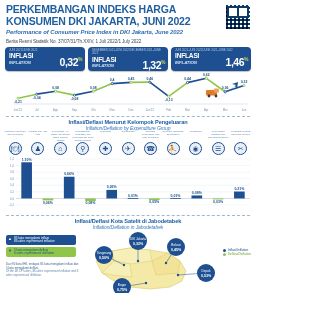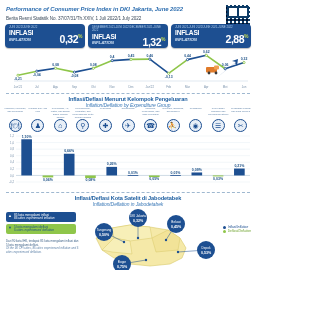--- a/index.html
+++ b/index.html
@@ -108,20 +108,21 @@
   .dotg { width:3px; height:3px; border-radius:50%; background:#8fc64a; }
   .ml-blue { color:#1d4f91; }
   .ml-green { color:#6fa32f; }
 </style>
 </head>
 <body>
 
 <div class="page">
 
   <div class="header">
+    <div class="title-main">PERKEMBANGAN INDEKS HARGA KONSUMEN DKI JAKARTA, JUNI 2022</div>
     <div class="title-sub">Performance of Consumer Price Index in DKI Jakarta, June 2022</div>
     <div class="brs-line">Berita Resmi Statistik No. 37/07/31/Th.XXIV, 1 Juli 2022/1 July 2022</div>
     <div class="qr"></div>
   </div>
 
   <div class="cards">
     <div class="card">
       <div class="card-period">JUNI 2022/JUNE 2022</div>
       <div class="card-body">
         <div class="card-labels">
@@ -141,21 +142,21 @@
         <div class="card-val"><span>1,32</span><span class="card-pct">%</span></div>
       </div>
     </div>
     <div class="card">
       <div class="card-period">JUNI 2021-JUNI 2022/JUNE 2021-JUNE 2022</div>
       <div class="card-body">
         <div class="card-labels">
           <div class="card-l1">INFLASI</div>
           <div class="card-l2">INFLATION</div>
         </div>
-        <div class="card-val"><span>2,88</span><span class="card-pct">%</span></div>
+        <div class="card-val"><span>1,46</span><span class="card-pct">%</span></div>
       </div>
     </div>
   </div>
 
   <div class="linechart">
     <svg width="256" height="42" viewBox="0 0 256 42">
       <line x1="14" y1="32" x2="248" y2="32" stroke="#c3d2e0" stroke-width="0.5"></line>
       <g id="lc-path">
           <line x1="18" y1="26.24" x2="36.83333333333333" y2="22.16" stroke="#8fc64a" stroke-width="1.6" stroke-linecap="round"></line>
           <line x1="36.83333333333333" y1="22.16" x2="55.666666666666664" y2="19.28" stroke="#1d4f91" stroke-width="1.6" stroke-linecap="round"></line>

